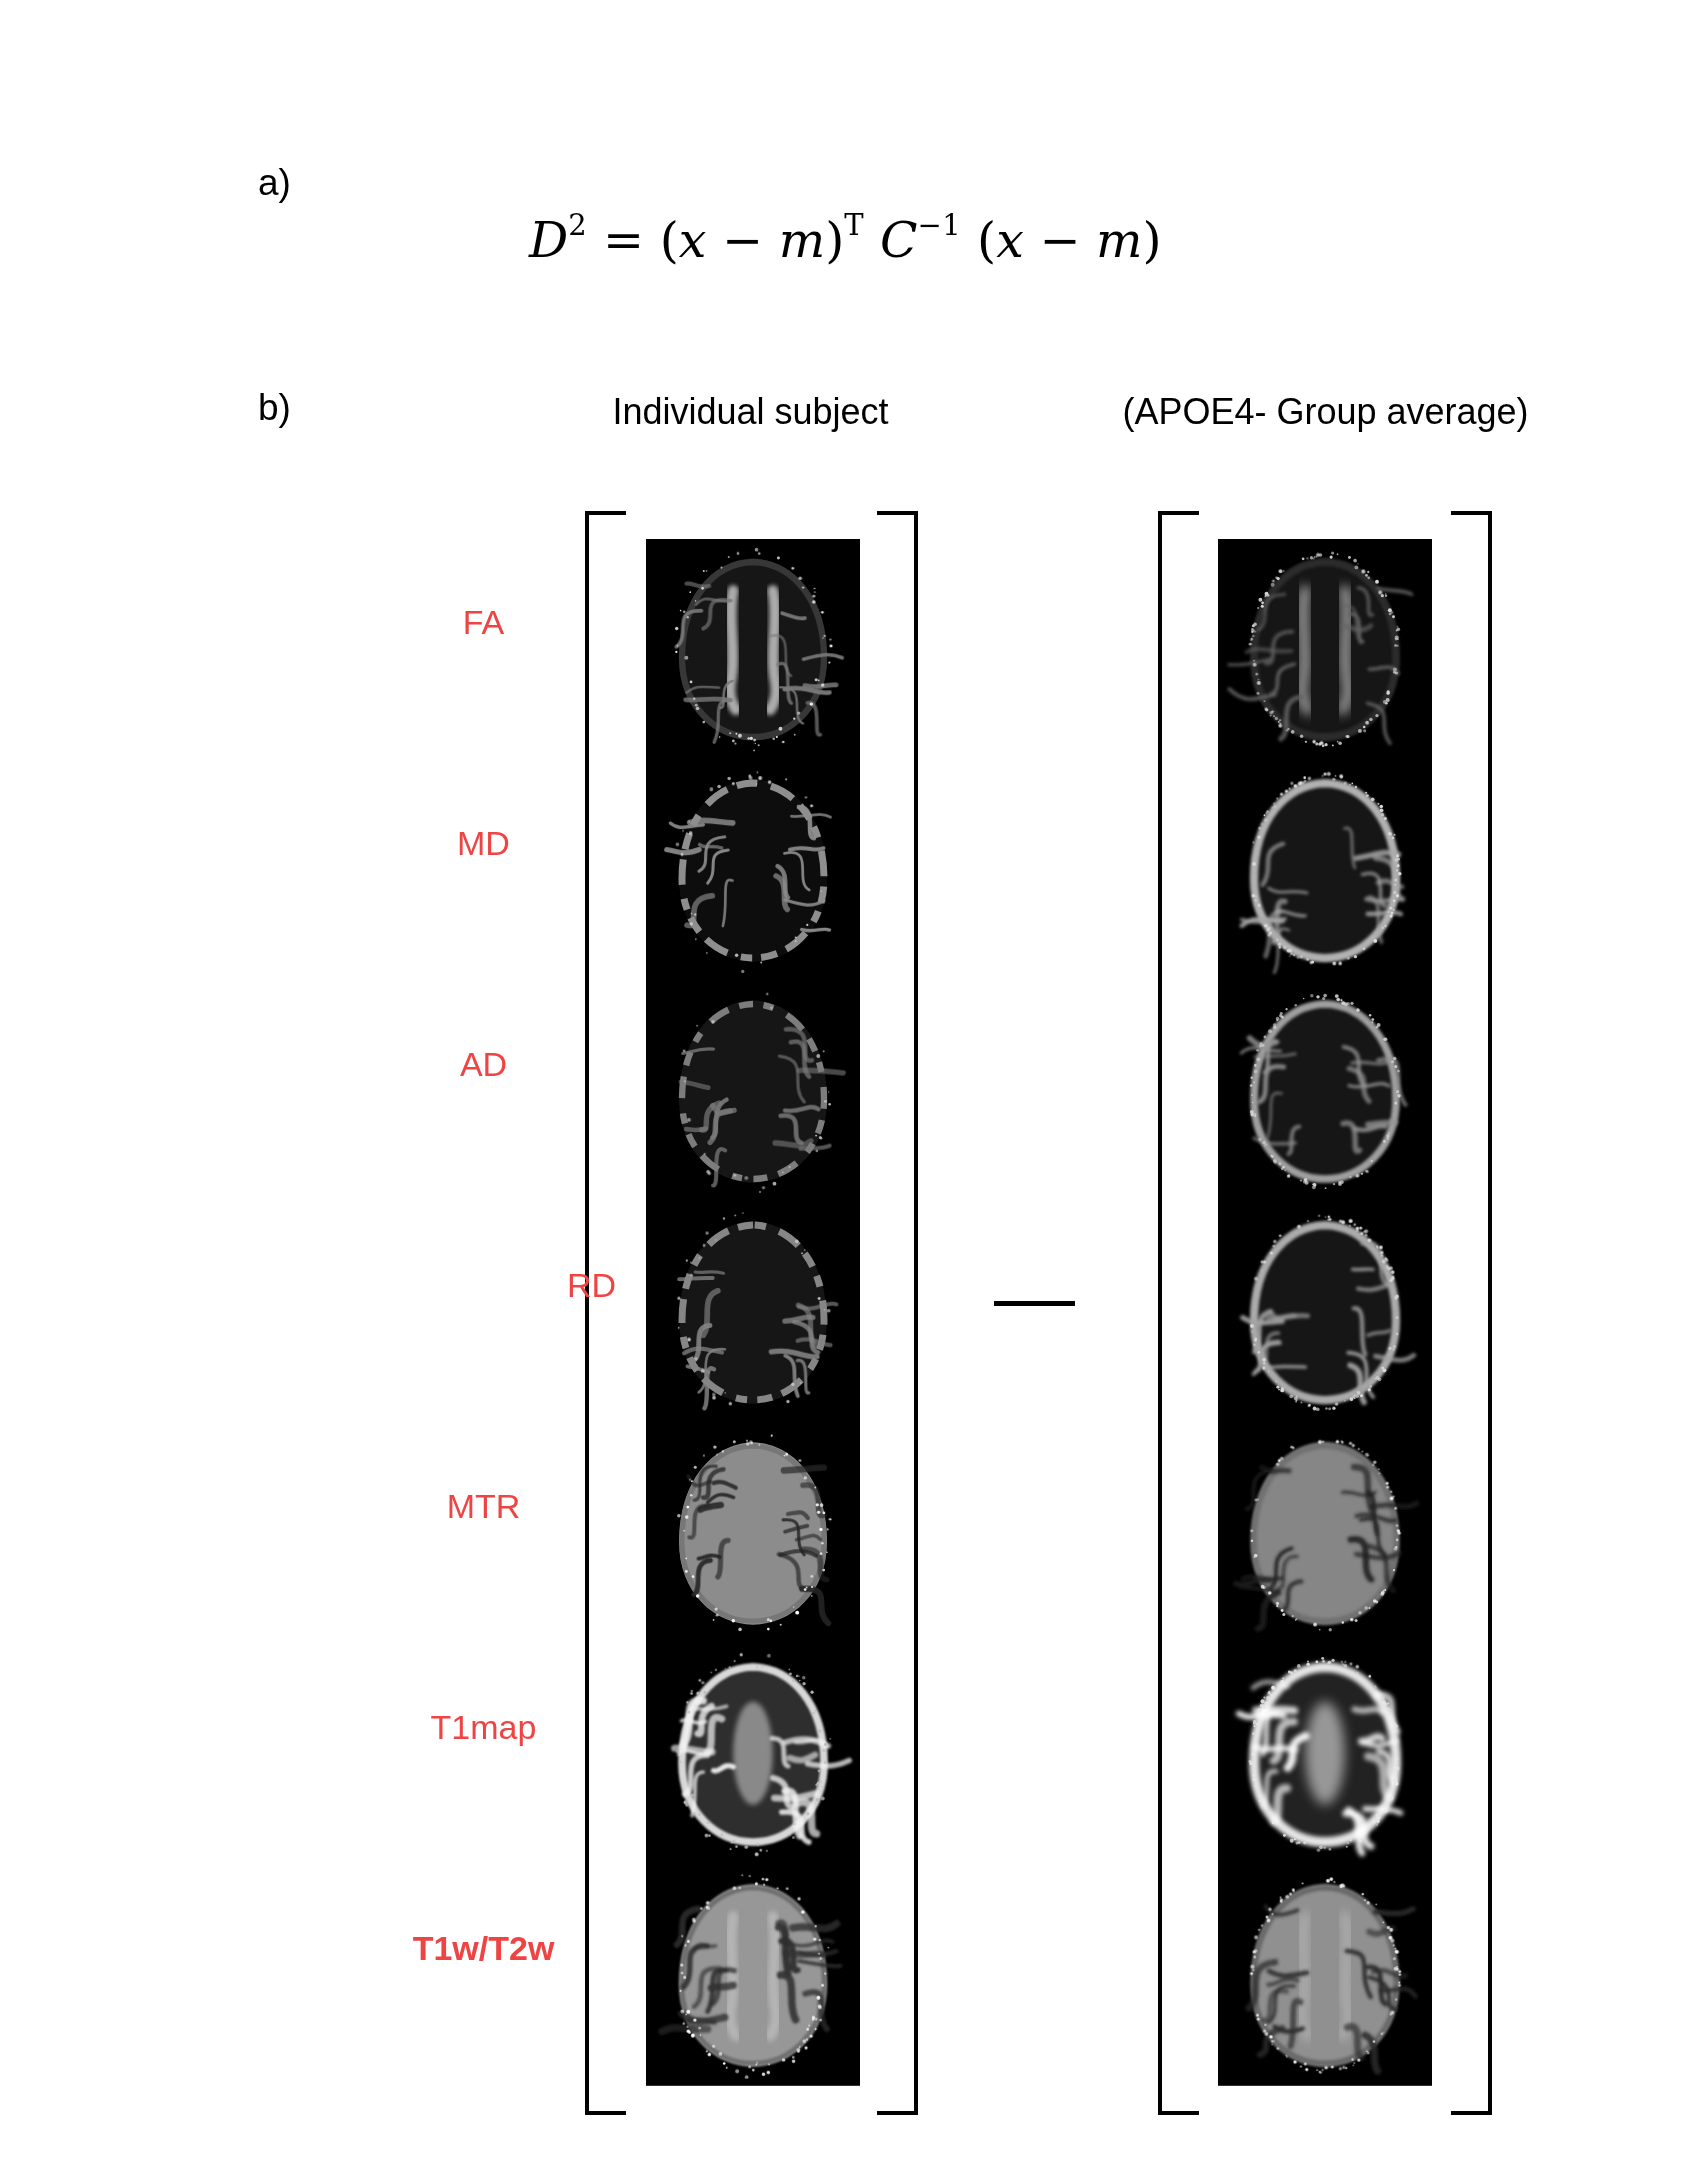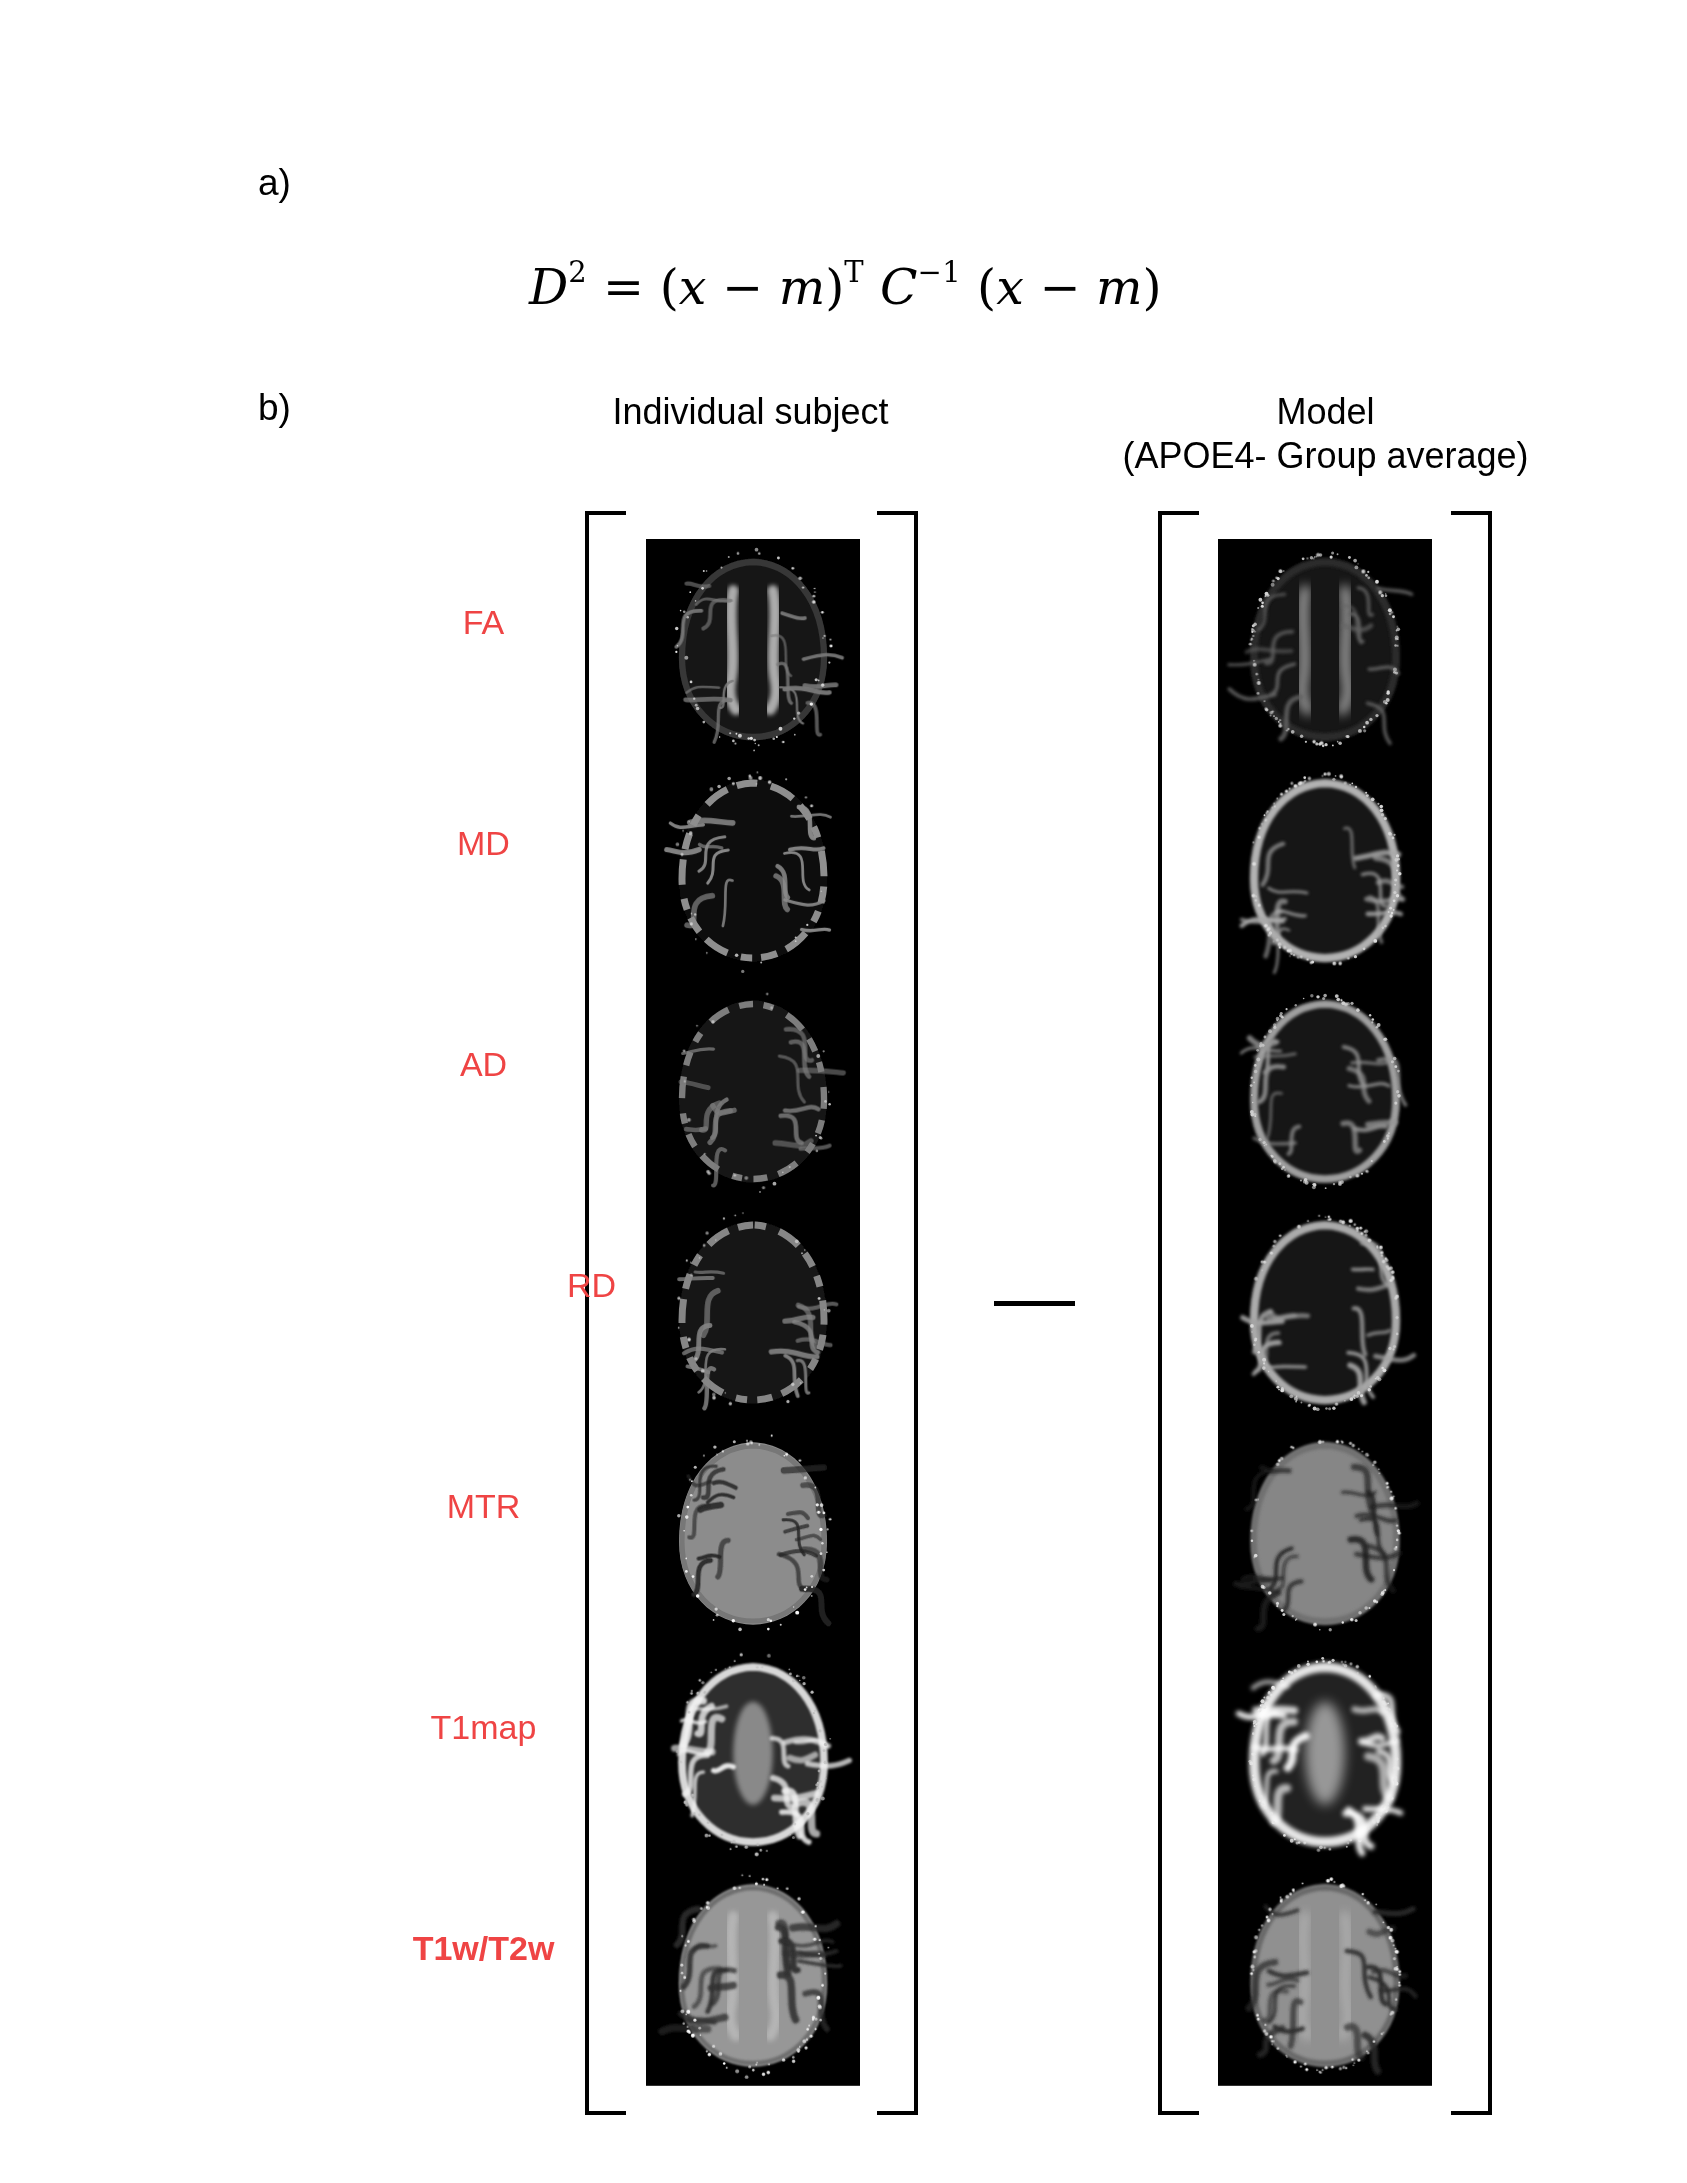--- a/index.html
+++ b/index.html
@@ -1,21 +1,21 @@
 <!DOCTYPE html>
 <html style="font-size:10.6px"><head>
 <meta charset="utf-8">
 <style>
   html,body{margin:0;padding:0;background:#fff;}
   body{width:1687px;height:2183px;position:relative;font-family:"Liberation Sans",sans-serif;color:#000;}
   .page{position:absolute;inset:0;background:#fff;}
   .panel-label{position:absolute;font-size:37px;line-height:1;color:#000;}
   #panel-a-label{left:258px;top:164px;}
   #panel-b-label{left:258px;top:389px;}
-  .formula{position:absolute;left:529px;top:213px;font-family:"DejaVu Serif",serif;font-size:49px;line-height:1.15;white-space:nowrap;margin-top:47px;}
+  .formula{position:absolute;left:529px;top:213px;font-family:"DejaVu Serif",serif;font-size:49px;line-height:1.15;white-space:nowrap;}
   .formula .it{font-style:italic;}
   .formula sup{font-size:29px;font-style:normal;line-height:0;vertical-align:22.5px;letter-spacing:0.7px;}
   .col-header{position:absolute;top:390px;width:529px;text-align:center;font-size:36px;line-height:44px;}
   #col-header-1{left:486px;}
   #col-header-2{left:1061px;}
   .matrix-col{position:absolute;top:539px;width:214px;height:1546px;background:#000;}
   #matrix-col-left{left:646px;}
   #matrix-col-right{left:1218px;}
   .bracket{position:absolute;top:511px;width:41px;height:1604px;box-sizing:border-box;border:4px solid #000;}
   .bracket-l{border-right:none;}
@@ -36,21 +36,20 @@
 
   <div class="formula" id="formula"><span class="it">D</span><sup>2</sup><span> = </span><span>(</span><span class="it">x</span><span> − </span><span class="it">m</span><span>)</span><sup>T</sup><span> </span><span class="it">C</span><sup>−1</sup><span> (</span><span class="it">x</span><span> − </span><span class="it">m</span><span>)</span></div>
 
   <div class="panel-label" id="panel-b-label">b)</div>
 
   <div class="col-header" id="col-header-1">
     <div>Individual subject</div>
   </div>
 
   <div class="col-header" id="col-header-2">
-    <div>Model</div>
     <div>(APOE4- Group average)</div>
   </div>
 
   <div class="bracket bracket-l" id="bracket-l1"></div>
   <div class="bracket bracket-r" id="bracket-r1"></div>
   <div class="bracket bracket-l" id="bracket-l2"></div>
   <div class="bracket bracket-r" id="bracket-r2"></div>
 
   <div class="matrix-col" id="matrix-col-left"></div>
   <div class="matrix-col" id="matrix-col-right"></div>

